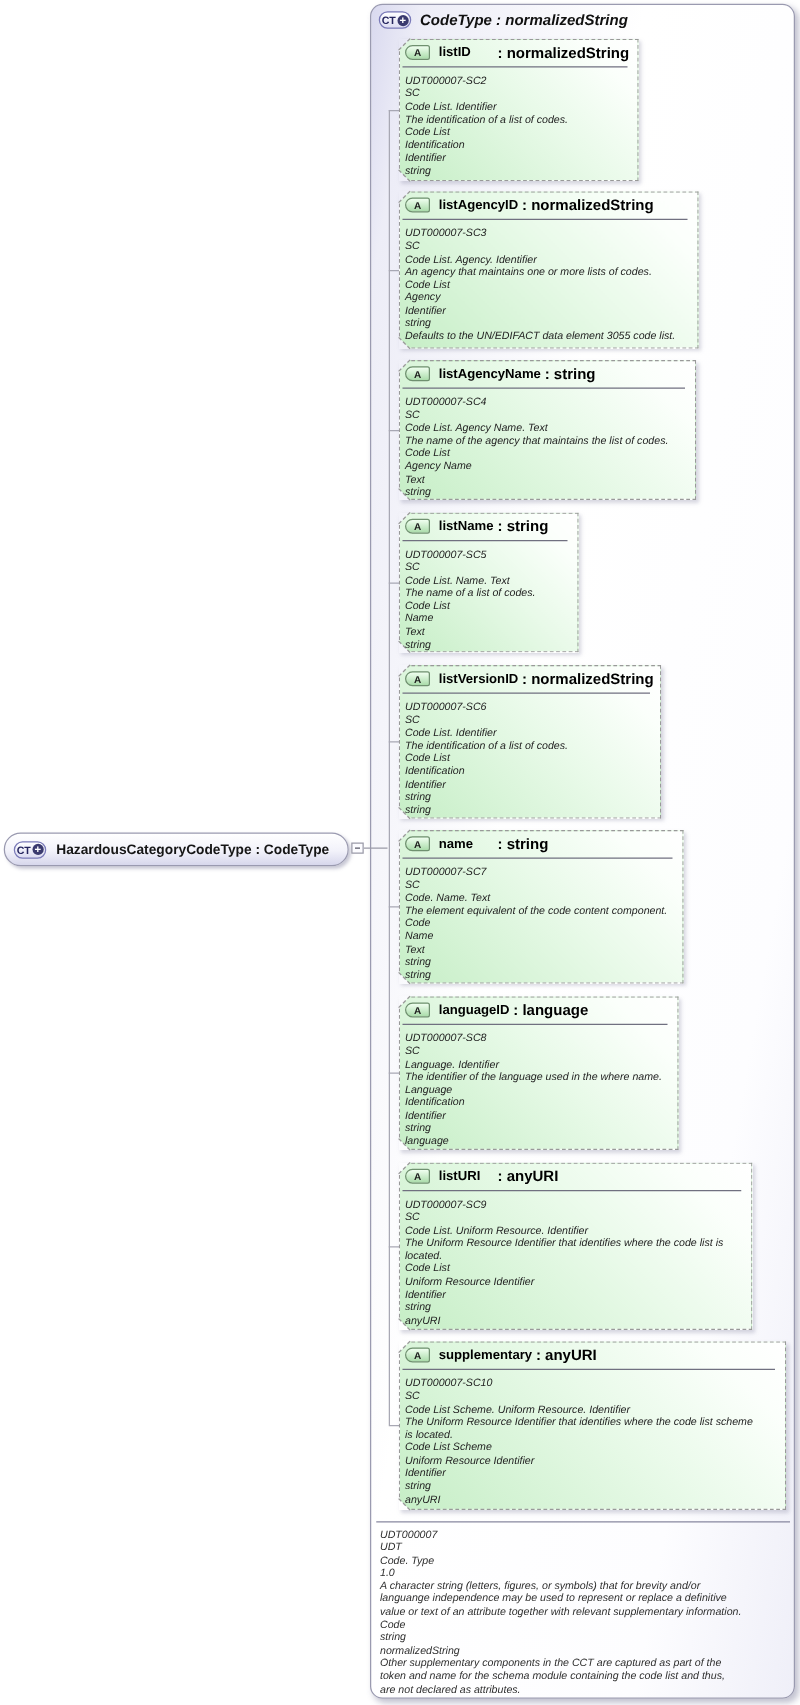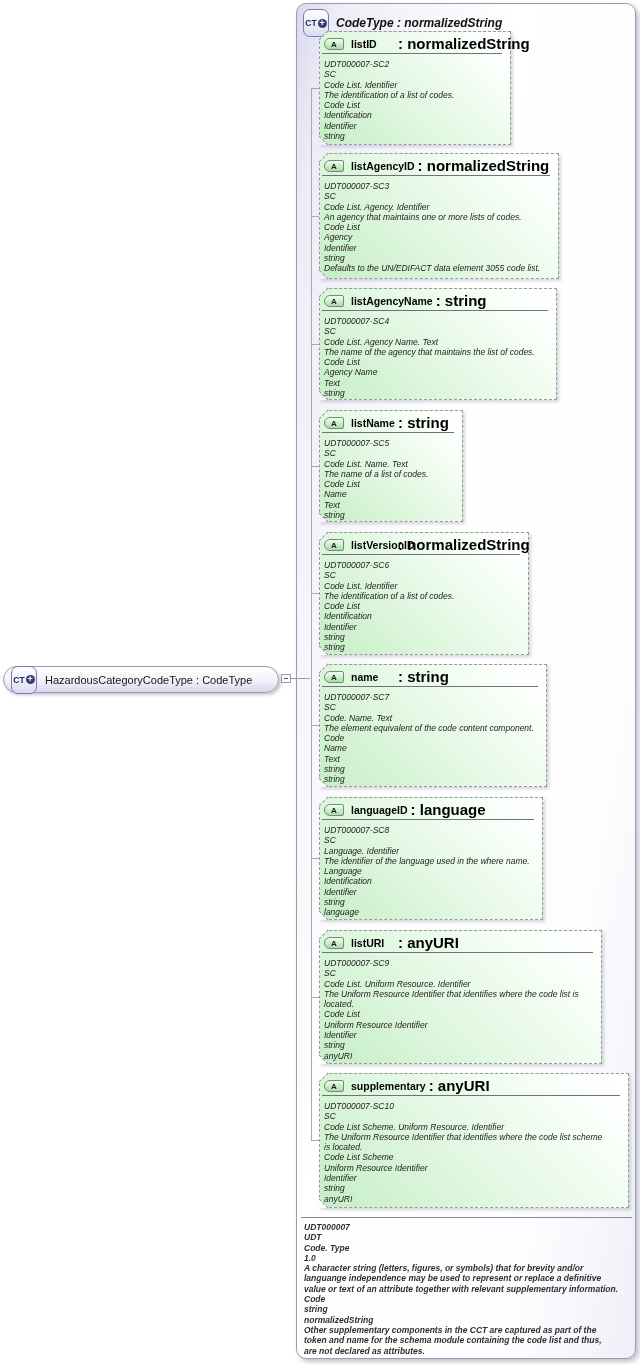--- a/index.html
+++ b/index.html
@@ -9,26 +9,26 @@
   }
 
   
   .pill {
     position:absolute; left:3px; top:666px; width:276px; height:27px;
     border:1px solid #9a9ab0; border-radius:14px;
     background:linear-gradient(to bottom,#ffffff 0%,#f2f2fa 55%,#d7d7ec 100%);
     box-shadow:2px 2px 3px rgba(130,130,160,0.45);
     display:flex; align-items:center; box-sizing:border-box; padding-left:7px;
   }
-  .pill-label { font-size:11px; font-weight:normal; color:#161616; margin-left:8px; white-space:nowrap; }
+  .pill-label { font-size:11px; font-weight:bold; color:#161616; margin-left:8px; white-space:nowrap; }
 
   
   .ct-icon {
     display:inline-flex; align-items:center; justify-content:center;
-    width:26px; height:28px; border:1px solid #7a7ab8; border-radius:7px;
+    width:26px; height:14px; border:1px solid #7a7ab8; border-radius:7px;
     background:linear-gradient(to bottom,#ffffff,#dcdcf2);
     box-sizing:border-box; flex:0 0 auto;
   }
   .ct-txt { font-size:8.5px; font-weight:bold; color:#25255e; letter-spacing:0; }
   .ct-plus {
     width:9px; height:9px; border-radius:50%; background:#3a3a6e; color:#ffffff;
     font-size:9px; font-weight:bold; line-height:8px; text-align:center; margin-left:1px;
   }
 
   
@@ -67,34 +67,34 @@
   .diag-bl { left:-2px; bottom:4px; transform:rotate(45deg); }
   .attr-head { position:absolute; left:5px; top:4px; right:4px; display:flex; align-items:center; }
   .aicon {
     display:inline-block; width:20px; height:12px; flex:0 0 auto;
     border:1px solid #6f906f; border-radius:6px 2px 2px 6px;
     background:linear-gradient(to bottom,#f0fff0,#aadcaa);
     font-size:8px; font-weight:bold; color:#1c1c1c; text-align:center; line-height:12px;
     box-sizing:border-box;
   }
   .aname { display:inline-block; min-width:44px; margin-left:7px; font-size:10.5px; font-weight:bold; color:#000000; white-space:nowrap; }
-  .atype { margin-left:3px; font-size:15px; font-weight:bold; color:#000000; white-space:nowrap; }
+  .atype { margin-left:3px; font-size:12px; font-weight:bold; color:#000000; white-space:nowrap; }
   .asep { position:absolute; left:3px; right:9px; top:22px; height:1px; background:#707080; }
   .ann {
     position:absolute; left:5px; top:28px; right:2px;
     font-size:8.5px; font-style:italic; color:#222222;
     line-height:10.3px; white-space:pre;
   }
 
   
   .footer-sep { position:absolute; left:4px; top:1213px; width:331px; height:1px; background:#8888a0; }
   .footer-note {
     position:absolute; left:7px; top:1218px; width:328px;
     font-size:8.5px; font-style:italic; color:#2e2e2e;
-    line-height:10.3px; white-space:pre;font-weight:bold;
+    line-height:10.3px; white-space:pre;
   }
 </style>
 </head>
 <body>
 
 <div class="screen">
 
   <div class="pill">
     <span class="ct-icon">
       <span class="ct-txt">CT</span>

